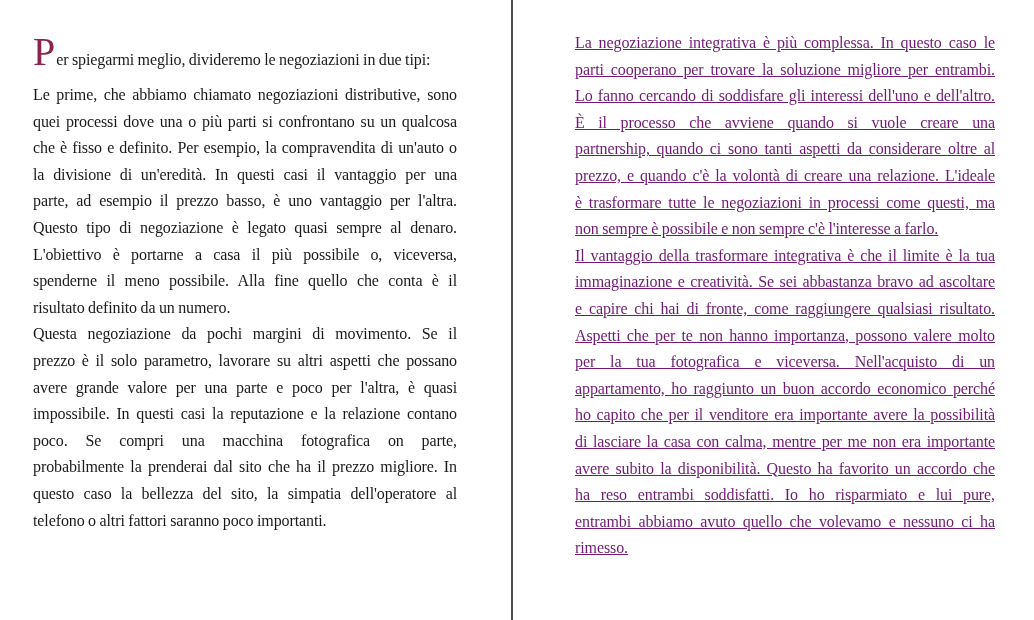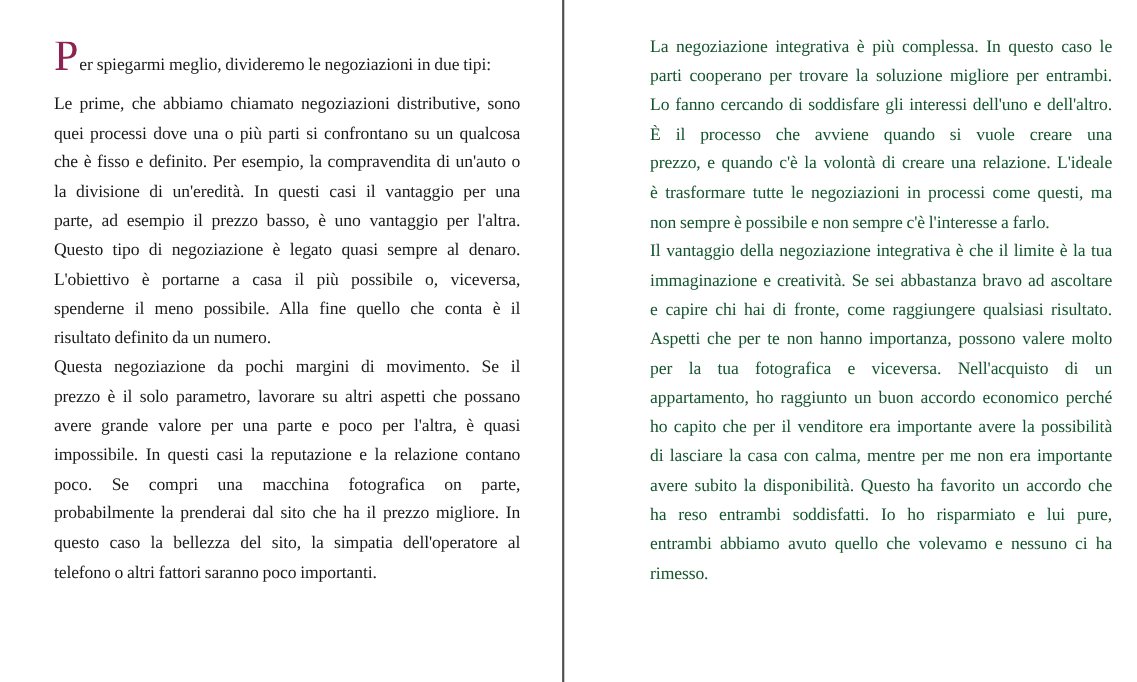--- a/index.html
+++ b/index.html
@@ -24,21 +24,20 @@
     top: 0;
     left: 511px;
     width: 1.5px;
     height: 620px;
     background: #4f4f4f;
   }
   .page {
     position: absolute;
     top: 0;
     color: #1a1a1a;
-    margin-left: 16px;
   }
   .page.left {
     left: 33px;
     width: 424px;
     padding-top: 38px;
   }
   .page.right {
     left: 575px;
     width: 420px;
     padding-top: 30px;
@@ -86,30 +85,31 @@
         <div class="line">prezzo è il solo parametro, lavorare su altri aspetti che possano</div>
         <div class="line">avere grande valore per una parte e poco per l'altra, è quasi</div>
         <div class="line">impossibile. In questi casi la reputazione e la relazione contano</div>
         <div class="line">poco. Se compri una macchina fotografica on parte,</div>
         <div class="line">probabilmente la prenderai dal sito che ha il prezzo migliore. In</div>
         <div class="line">questo caso la bellezza del sito, la simpatia dell'operatore al</div>
         <div class="line para-end">telefono o altri fattori saranno poco importanti.</div>
       </div>
   </div>
   <div class="divider" style="background: rgb(79, 79, 79);"></div>
-  <div class="page right" style="color: #14532d;">
+  <div class="page right" style="color: #701a75; text-decoration: underline;">
     <div id="right-page-text">
         <div class="line">La negoziazione integrativa è più complessa. In questo caso le</div>
         <div class="line">parti cooperano per trovare la soluzione migliore per entrambi.</div>
         <div class="line">Lo fanno cercando di soddisfare gli interessi dell'uno e dell'altro.</div>
         <div class="line">È il processo che avviene quando si vuole creare una</div>
+        <div class="line">partnership, quando ci sono tanti aspetti da considerare oltre al</div>
         <div class="line">prezzo, e quando c'è la volontà di creare una relazione. L'ideale</div>
         <div class="line">è trasformare tutte le negoziazioni in processi come questi, ma</div>
         <div class="line para-end">non sempre è possibile e non sempre c'è l'interesse a farlo.</div>
-        <div class="line">Il vantaggio della negoziazione integrativa è che il limite è la tua</div>
+        <div class="line">Il vantaggio della trasformare integrativa è che il limite è la tua</div>
         <div class="line">immaginazione e creatività. Se sei abbastanza bravo ad ascoltare</div>
         <div class="line">e capire chi hai di fronte, come raggiungere qualsiasi risultato.</div>
         <div class="line">Aspetti che per te non hanno importanza, possono valere molto</div>
         <div class="line">per la tua fotografica e viceversa. Nell'acquisto di un</div>
         <div class="line">appartamento, ho raggiunto un buon accordo economico perché</div>
         <div class="line">ho capito che per il venditore era importante avere la possibilità</div>
         <div class="line">di lasciare la casa con calma, mentre per me non era importante</div>
         <div class="line">avere subito la disponibilità. Questo ha favorito un accordo che</div>
         <div class="line">ha reso entrambi soddisfatti. Io ho risparmiato e lui pure,</div>
         <div class="line">entrambi abbiamo avuto quello che volevamo e nessuno ci ha</div>

